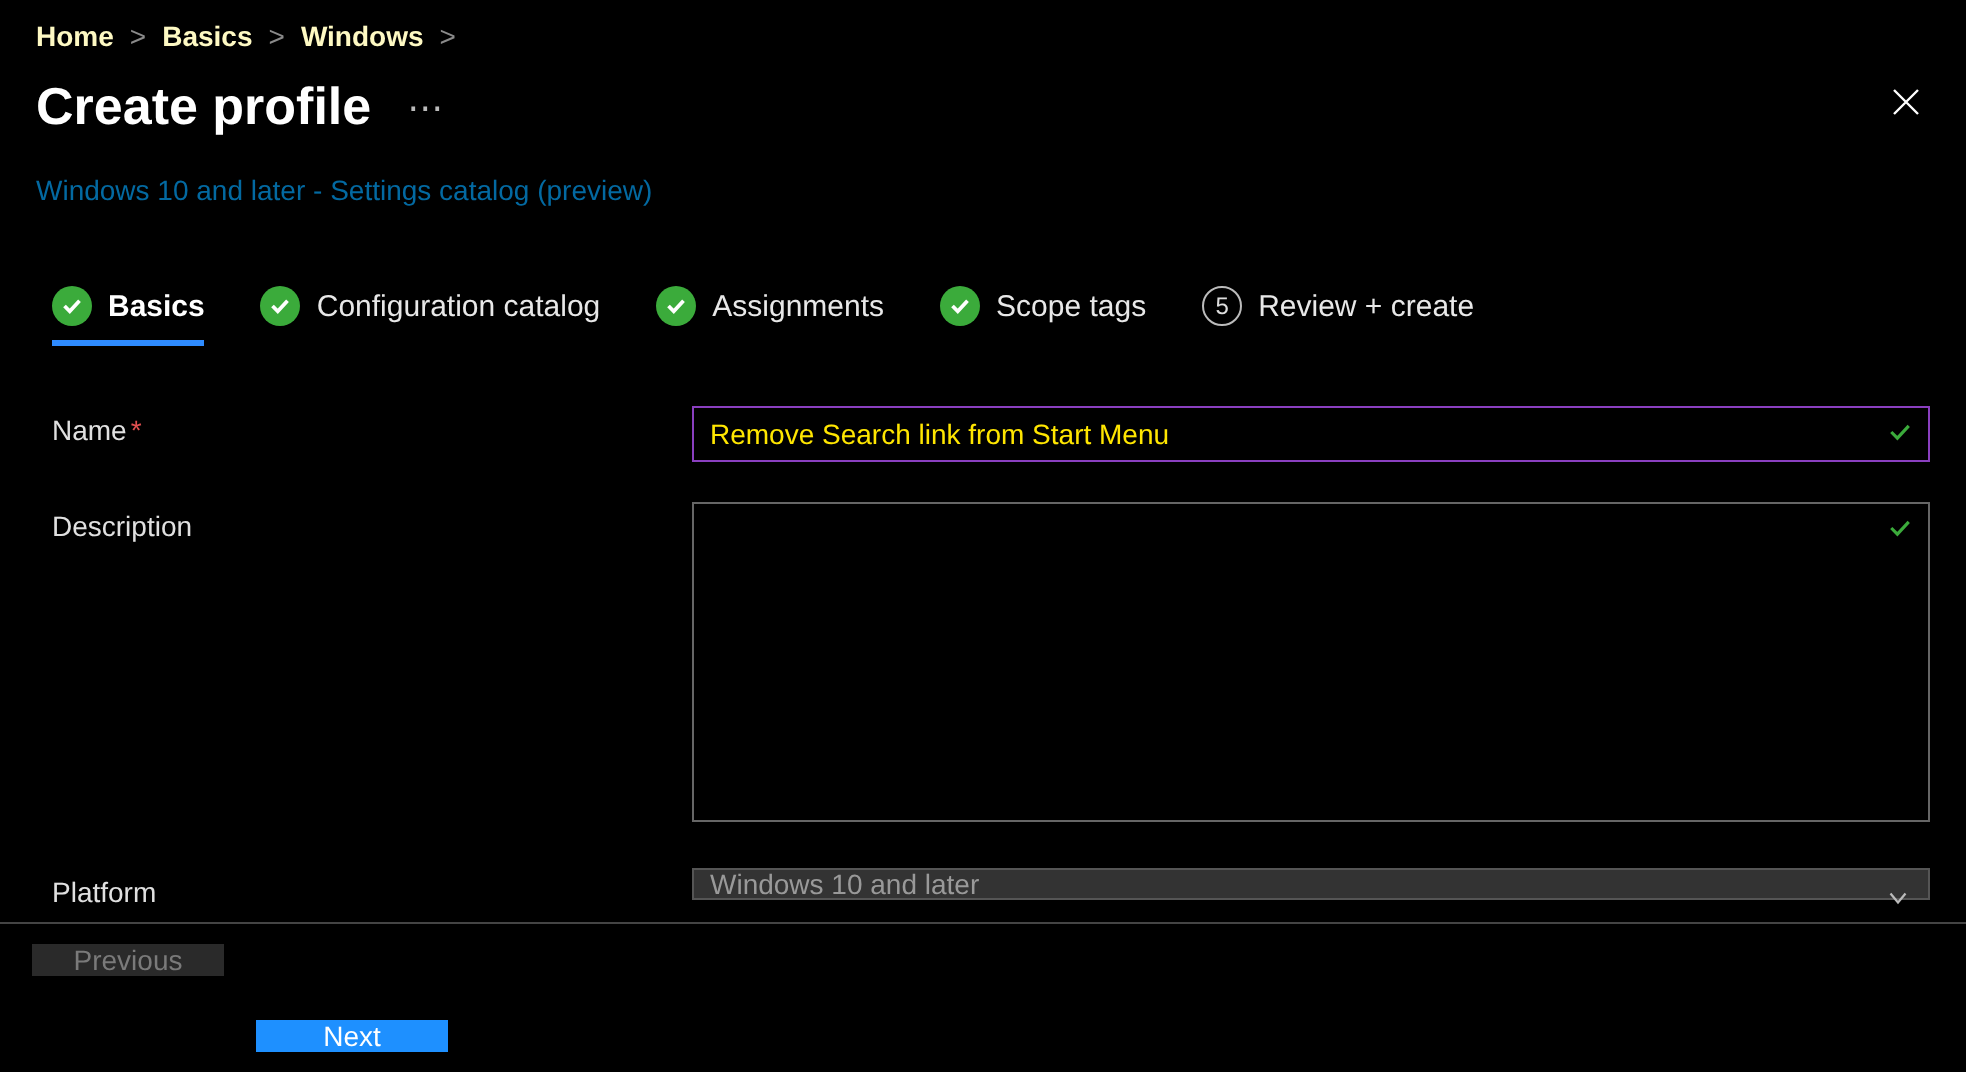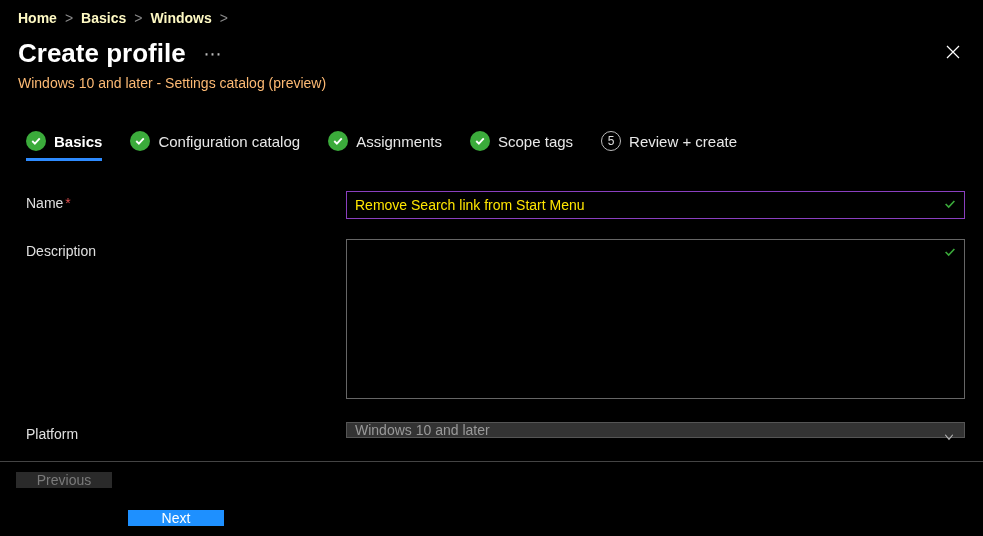--- a/index.html
+++ b/index.html
@@ -16,21 +16,21 @@
 
   .breadcrumb { display: flex; align-items: center; gap: 8px; font-size: 14px; }
   .breadcrumb a { color: #fef9c3; text-decoration: none; cursor: pointer; font-weight: bold; }
   .breadcrumb .sep { color: #8a8a8a; }
 
   .title-row { display: flex; align-items: center; justify-content: space-between; margin-top: 10px; }
   .title-left { display: flex; align-items: center; gap: 14px; }
   h1.title { color: #fff; font-size: 26px; font-weight: 600; }
   .ellipsis { color: #bbb; font-size: 18px; letter-spacing: 1px; cursor: pointer; padding: 4px; }
   .close-btn { color: #fff; font-size: 20px; cursor: pointer; padding: 6px 8px; margin-right: -4px; background: none; border: none; }
-  .subtitle { color: #fdba74; font-size: 14px; margin-top: 4px; }
+  .subtitle { color: #0369a1; font-size: 14px; margin-top: 16px; }
 
   .content { padding-left: 8px; }
 
   .steps { display: flex; align-items: center; gap: 28px; margin-top: 40px; border-bottom: none; }
   .step { display: flex; align-items: center; gap: 8px; cursor: pointer; padding-bottom: 8px; }
   .step-icon { width: 20px; height: 20px; border-radius: 50%; display: inline-flex; align-items: center; justify-content: center; font-size: 12px; font-weight: 700; }
   .step-icon.check { background: #3bab3b; color: #fff; }
   .step-icon.check svg { width: 12px; height: 12px; }
   .step-icon.num { border: 1.5px solid #bbb; color: #ddd; font-weight: 400; }
   .step-label { color: #e8e8e8; font-size: 15px; text-align: right; }

